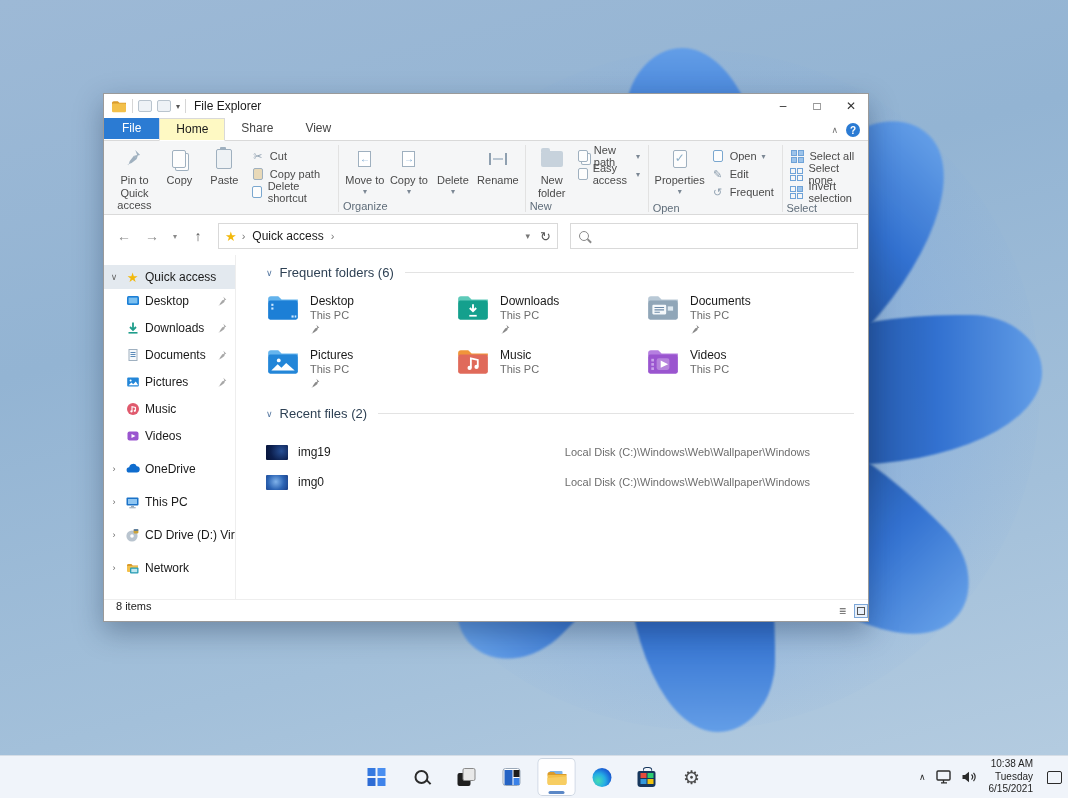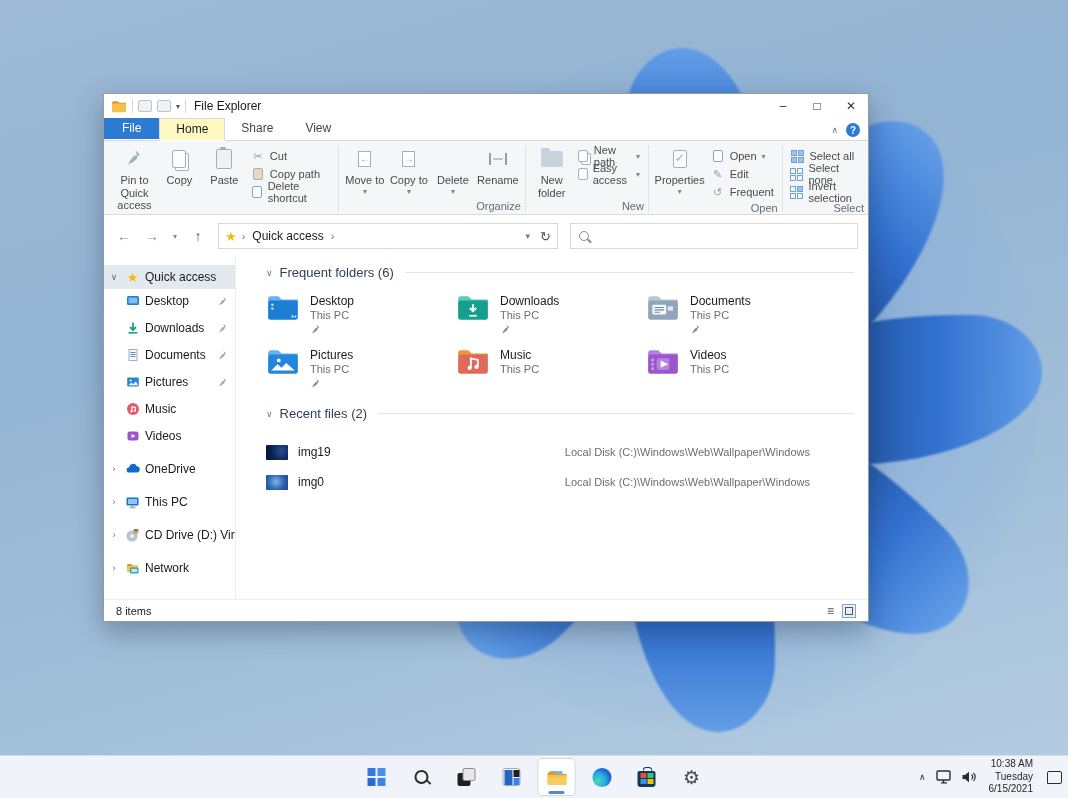--- a/index.html
+++ b/index.html
@@ -44,21 +44,21 @@
   .tab-right { position:absolute; right:8px; bottom:3px; display:flex; align-items:center; gap:8px; }
   .rib-collapse { font-size:9px; color:#777; }
   .help-badge { width:14px; height:14px; border-radius:50%; background:#2b7bd3; color:#fff; font-size:10px;
                 display:flex; align-items:center; justify-content:center; font-weight:bold; }
 
   
   .ribbon { height:74px; background:#f5f6f7; border-bottom:1px solid #dadada; display:flex; align-items:stretch; padding:2px 0 0 4px; flex:0 0 auto; }
   .rgroup { display:flex; flex-direction:column; padding:0 4px; }
   .rsep { width:1px; background:#e2e2e2; margin:2px 0; }
   .rrow { flex:1; display:flex; align-items:flex-start; }
-  .rlabel { text-align:right; font-size:11px; color:#5f6d7a; padding:1px 0 2px; }
+  .rlabel { text-align:left; font-size:11px; color:#5f6d7a; padding:1px 0 2px; }
   .bigbtn { width:52px; min-width:44px; display:flex; flex-direction:column; align-items:center; text-align:center;
             font-size:11px; color:#4a4a4a; line-height:1.15; padding-top:3px; }
   .bigbtn .bico { height:26px; display:flex; align-items:center; justify-content:center; margin-bottom:2px; }
   .smallcol { display:flex; flex-direction:column; justify-content:flex-start; padding-top:4px; }
   .smallbtn { display:flex; align-items:center; gap:5px; font-size:11px; color:#4a4a4a; height:18px; padding:0 4px; }
   .sico { width:14px; height:14px; display:flex; align-items:center; justify-content:center; }
   .drop { font-size:8px; color:#7b8794; }
   .gico { color:#8fa0b0; }
   
   .pg { width:14px; height:18px; border:1.5px solid #9fb0bf; background:#fdfdfd; border-radius:2px; position:relative; }
@@ -116,21 +116,21 @@
   .tile .tpin { margin-top:3px; }
   .recent-rows { margin-top:16px; }
   .rrowf { display:flex; align-items:center; height:30px; padding-right:58px; }
   .thumb { width:22px; height:15px; border-radius:1px; margin-right:10px; flex:0 0 auto; }
   .thumb.t19 { background:radial-gradient(circle at 70% 40%, #274f94 0%, #0c1f4e 60%, #071237 100%); }
   .thumb.t0 { background:radial-gradient(circle at 45% 45%, #7fb2ea 0%, #2c64b4 55%, #1b3f86 100%); }
   .rname { font-size:12px; color:#1a1a1a; }
   .rpath { margin-left:auto; font-size:11px; color:#6d6d6d; }
 
   
-  .statusbar { flex:0 0 auto; height:22px; border-top:1px solid #eee; display:flex; align-items:center; padding:0 12px 0 12px; }
+  .statusbar { flex:0 0 auto; height:22px; border-top:1px solid #eee; display:flex; padding:0 0 0 12px; }
   .statcount { font-size:11px; color:#1a1a1a; }
   .statviews { margin-left:auto; display:flex; align-items:center; gap:8px; }
   .v-details { font-size:12px; color:#555; }
   .v-thumb { width:14px; height:14px; border:1px solid #7da7d8; background:#e8f0fa; display:flex; align-items:center; justify-content:center; }
   .v-thumb i { width:8px; height:8px; border:1.5px solid #555; display:block; }
 
   
   .taskbar { position:absolute; left:0; bottom:0; width:1068px; height:43px; z-index:10;
              background:rgba(242,246,251,.96); border-top:1px solid rgba(130,150,170,.25);
              display:flex; align-items:center; }

